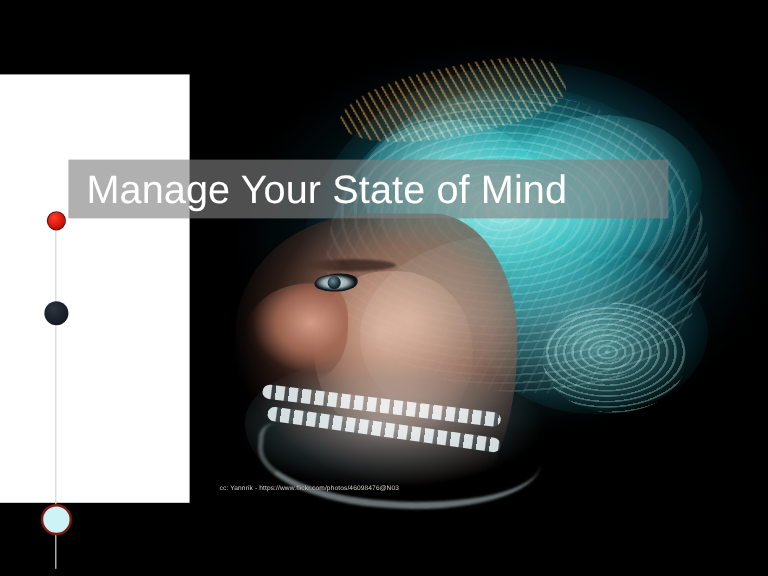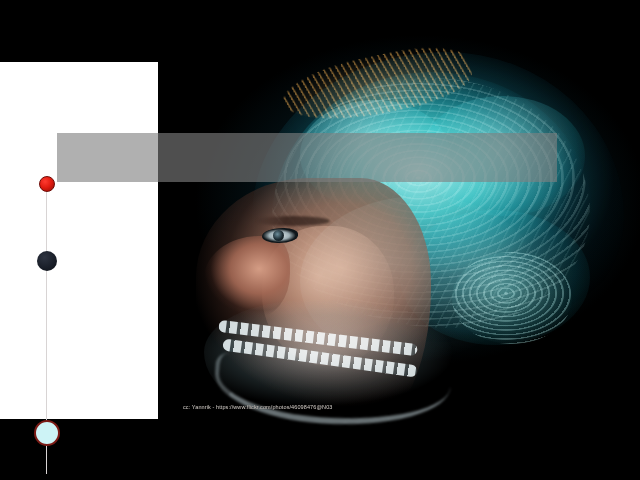--- a/index.html
+++ b/index.html
@@ -312,16 +312,17 @@
   </div>
 
   <div class="white-panel">
     <div class="timeline-line"></div>
     <div class="node node-red"></div>
     <div class="node node-dark"></div>
     <div class="node node-ring"></div>
   </div>
 
   <div class="title-bar"></div>
+  <div class="title-text">Manage Your State of Mind</div>
 
   <div class="credit">cc: Yannrik - https://www.flickr.com/photos/46098476@N03</div>
 
 </div>
 
 </body></html>

